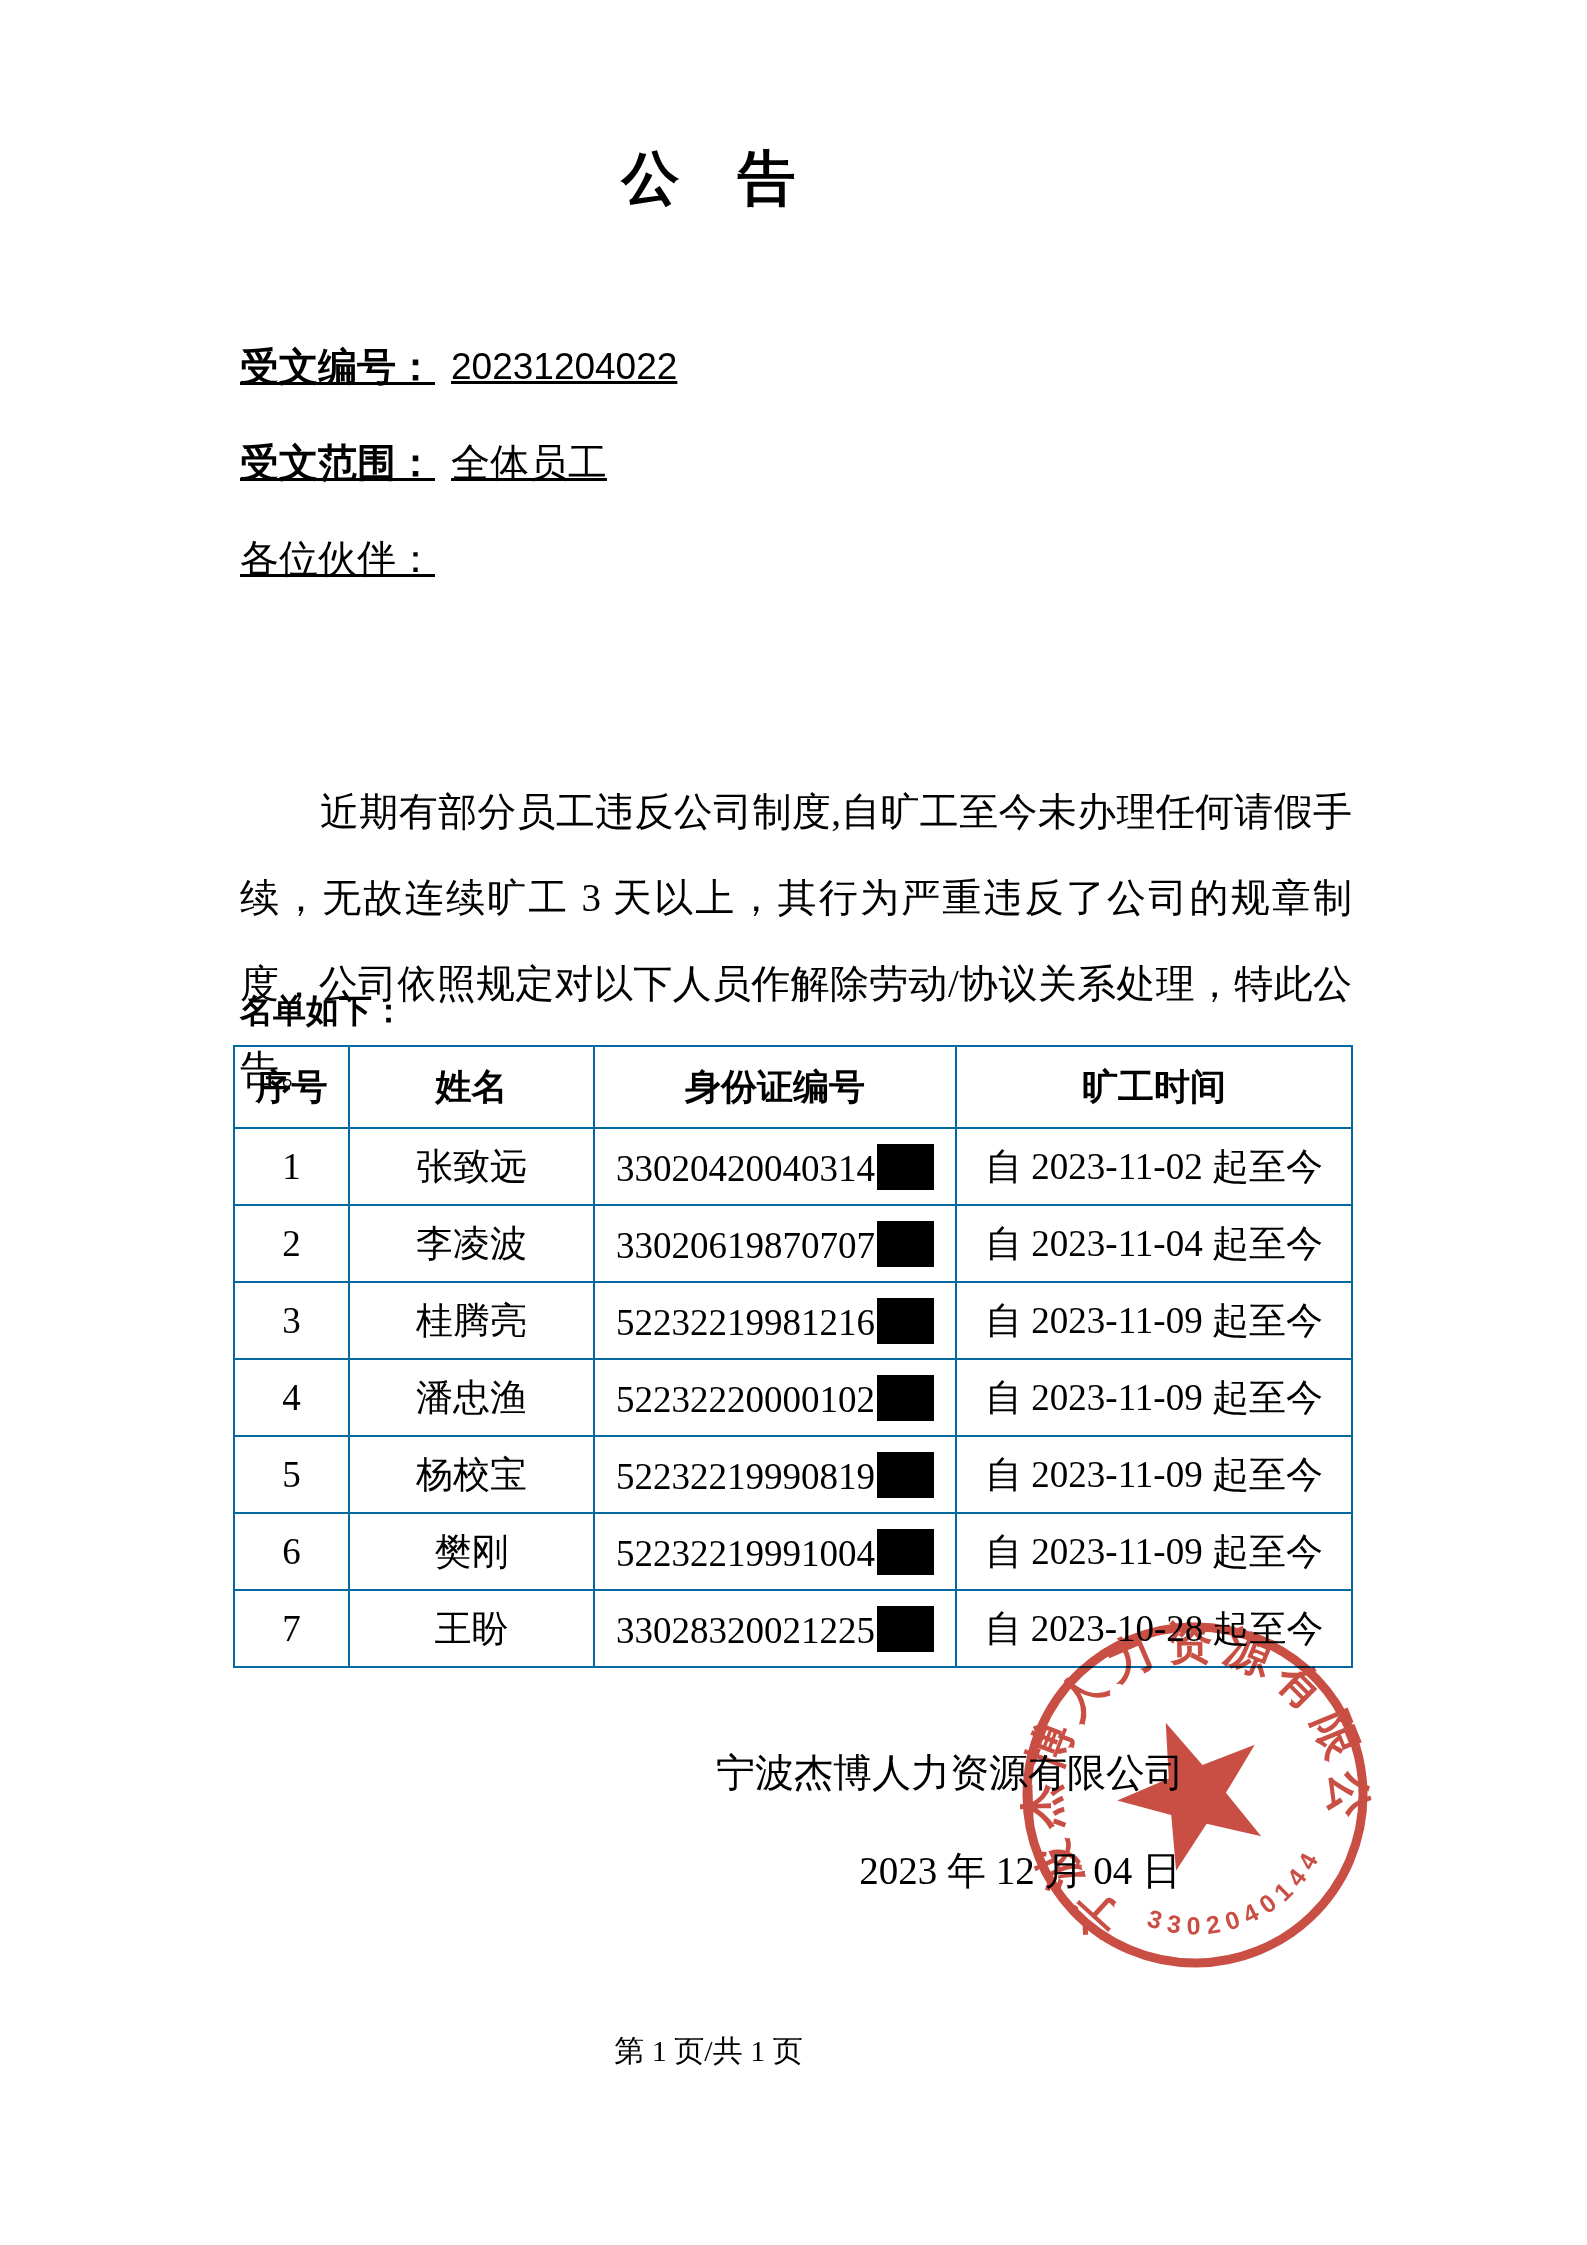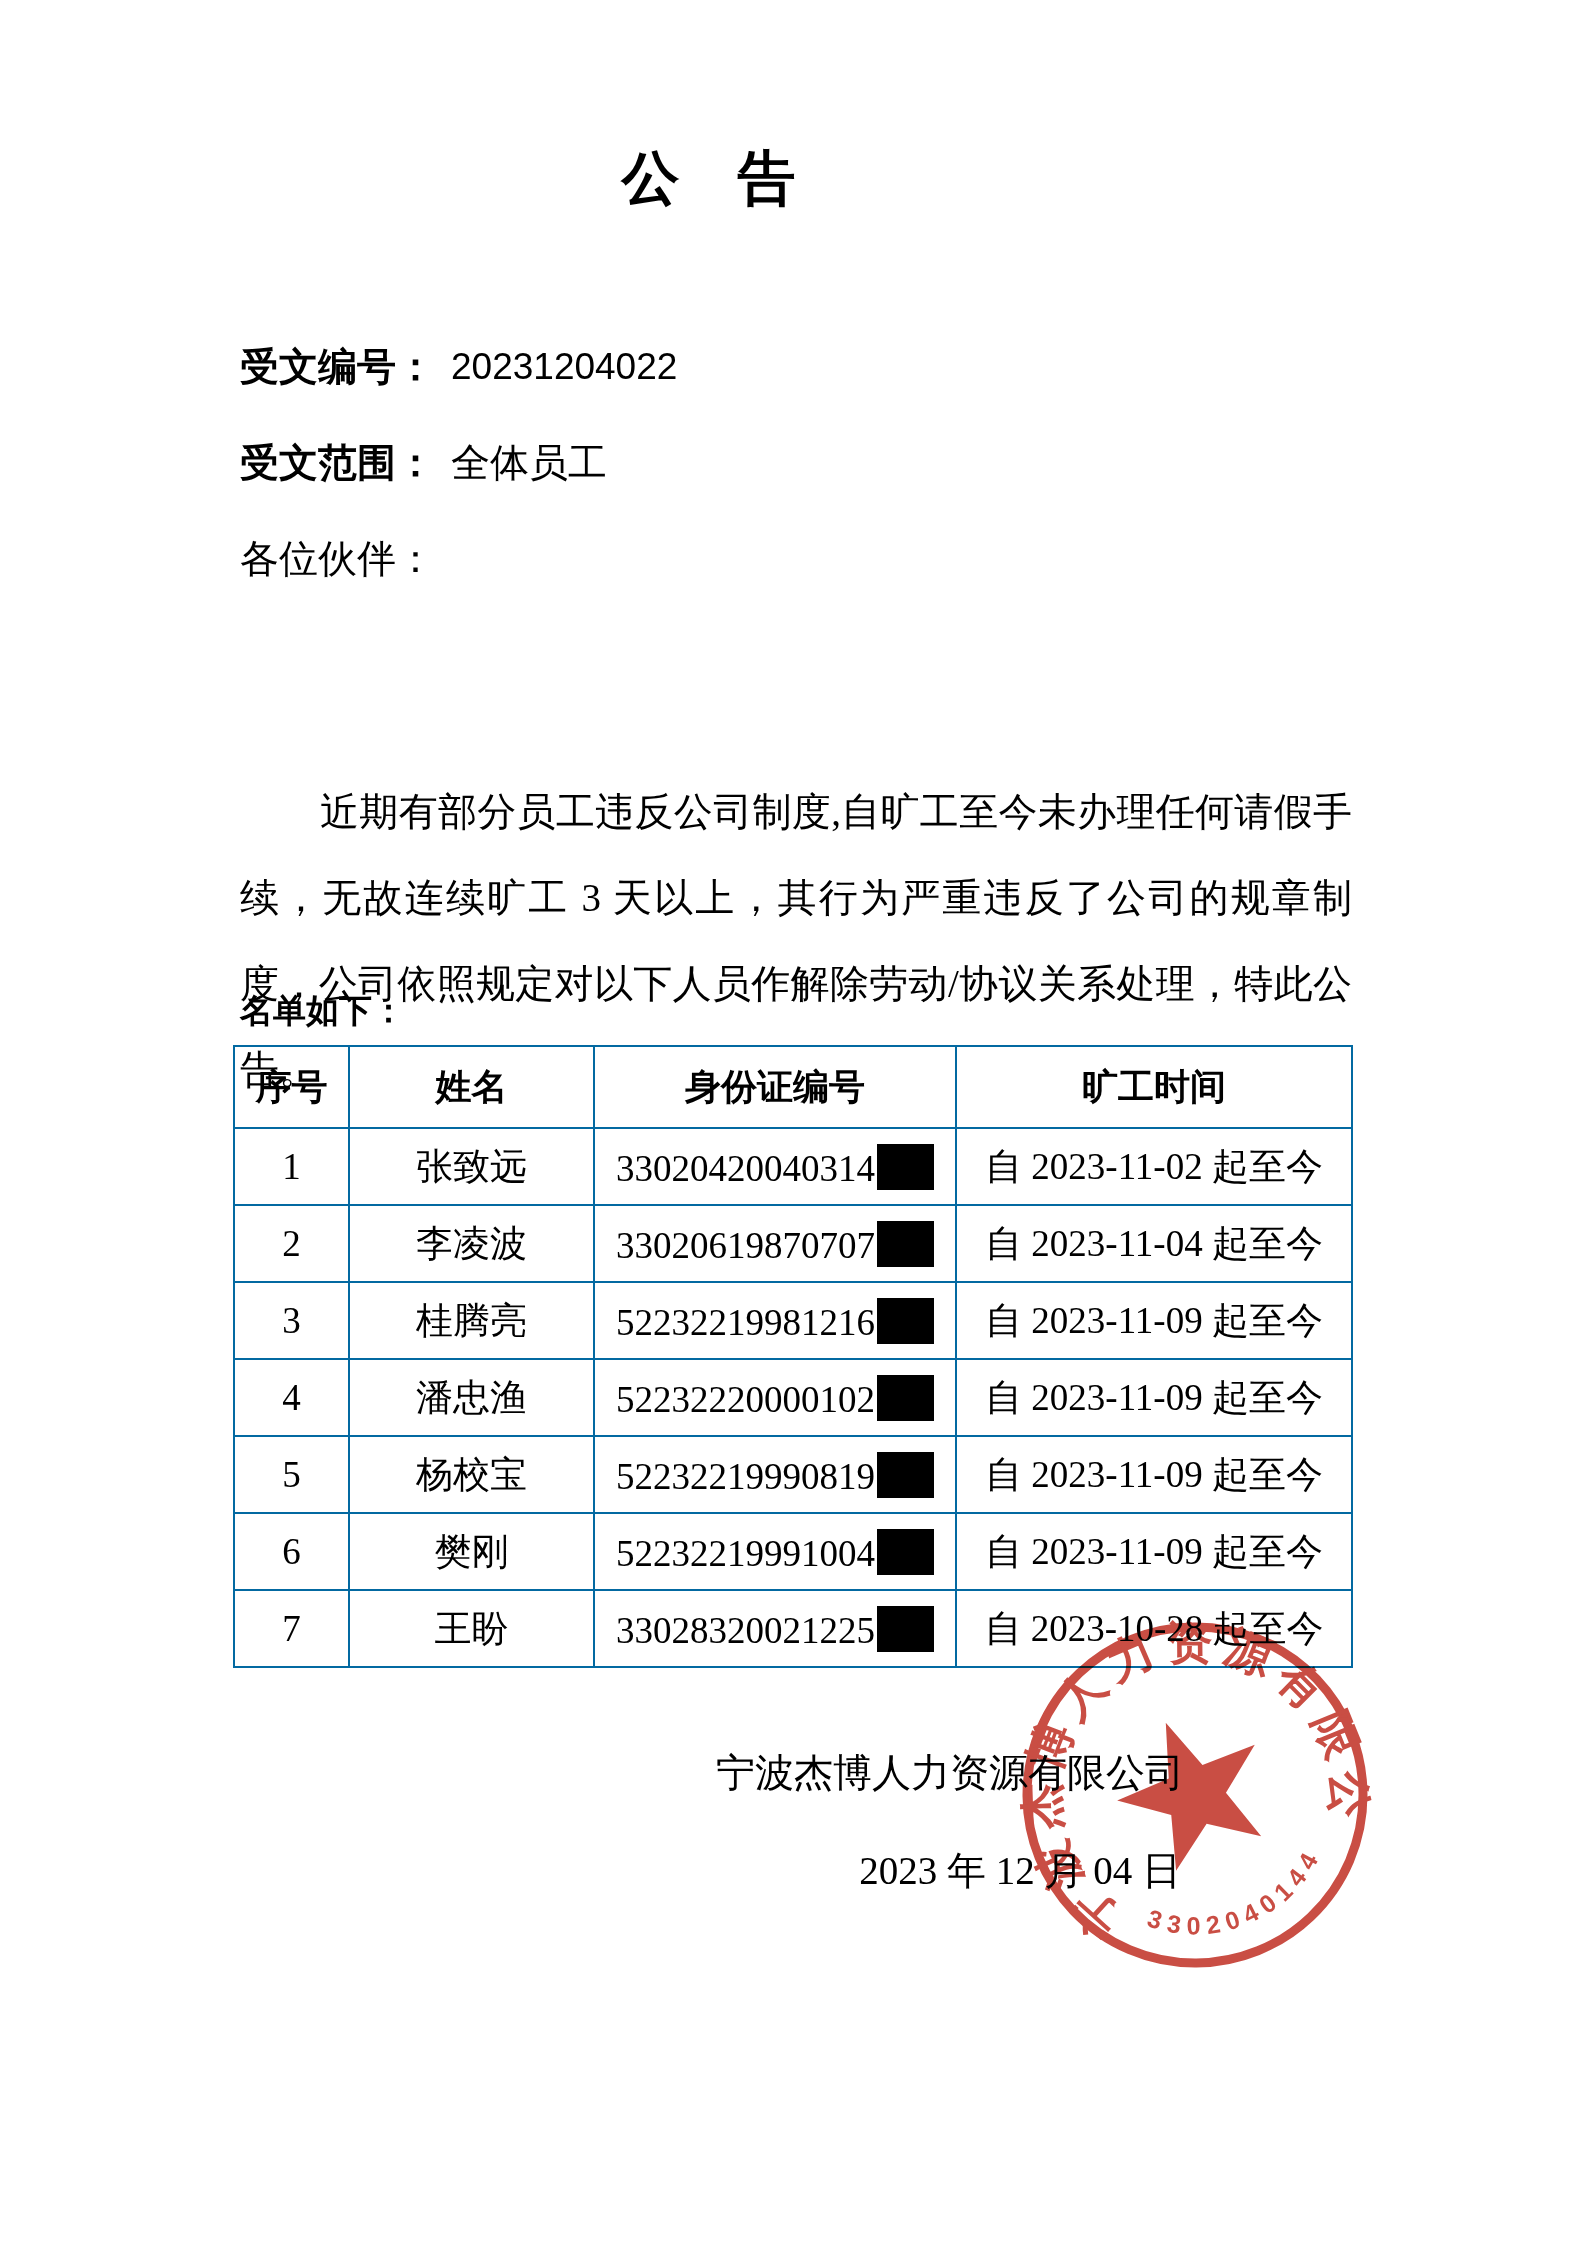--- a/index.html
+++ b/index.html
@@ -5,21 +5,21 @@
   html,body { margin:0; padding:0; background:#ffffff; }
   .page {
     position:relative; width:1417px; height:2245px; background:#ffffff;
     font-family:"Liberation Serif","DejaVu Serif",serif; color:#000;
     overflow:hidden;
   }
   .doc-title {
     position:absolute; top:150px; left:0; right:0;
     text-align:center; font-size:58px; font-weight:bold; line-height:1;
   }
-  .fields { position:absolute; left:240px; top:318px; width:1120px; }
+  .fields { position:absolute; left:240px; top:318px; width:1120px;text-decoration:underline; }
   .field-line { height:96px; display:flex; align-items:center; font-size:39px; line-height:1; }
   .field-label { font-weight:bold; }
   .field-value { margin-left:16px; }
   .field-value.sans { font-family:"Liberation Sans","DejaVu Sans",sans-serif; font-size:37px; }
   .salutation-line { font-weight:normal; }
   .body-par {
     position:absolute; left:240px; top:769px; width:1112px;
     font-size:39px; line-height:86px; text-align:justify; text-indent:80px;
   }
   .list-intro { position:absolute; left:240px; top:995px; font-size:33px; font-weight:bold; line-height:1; }
@@ -169,14 +169,15 @@
       <polygon fill="currentColor" points="0,-78 18.2,-25.1 74.2,-24.1 29.5,9.6 45.9,63.1 0,31 -45.9,63.1 -29.5,9.6 -74.2,-24.1 -18.2,-25.1"></polygon>
       <text class="stamp-ring-text" fill="currentColor">
         <textPath href="#ring-path" startOffset="0">宁波杰博人力资源有限公司</textPath>
       </text>
       <text class="stamp-number" fill="currentColor">
         <textPath href="#number-path" startOffset="8">3302040144565</textPath>
       </text>
     </svg>
   </div>
 
+  <div class="page-footer">第 1 页/共 1 页</div>
 
 </div>
 
 </body></html>

